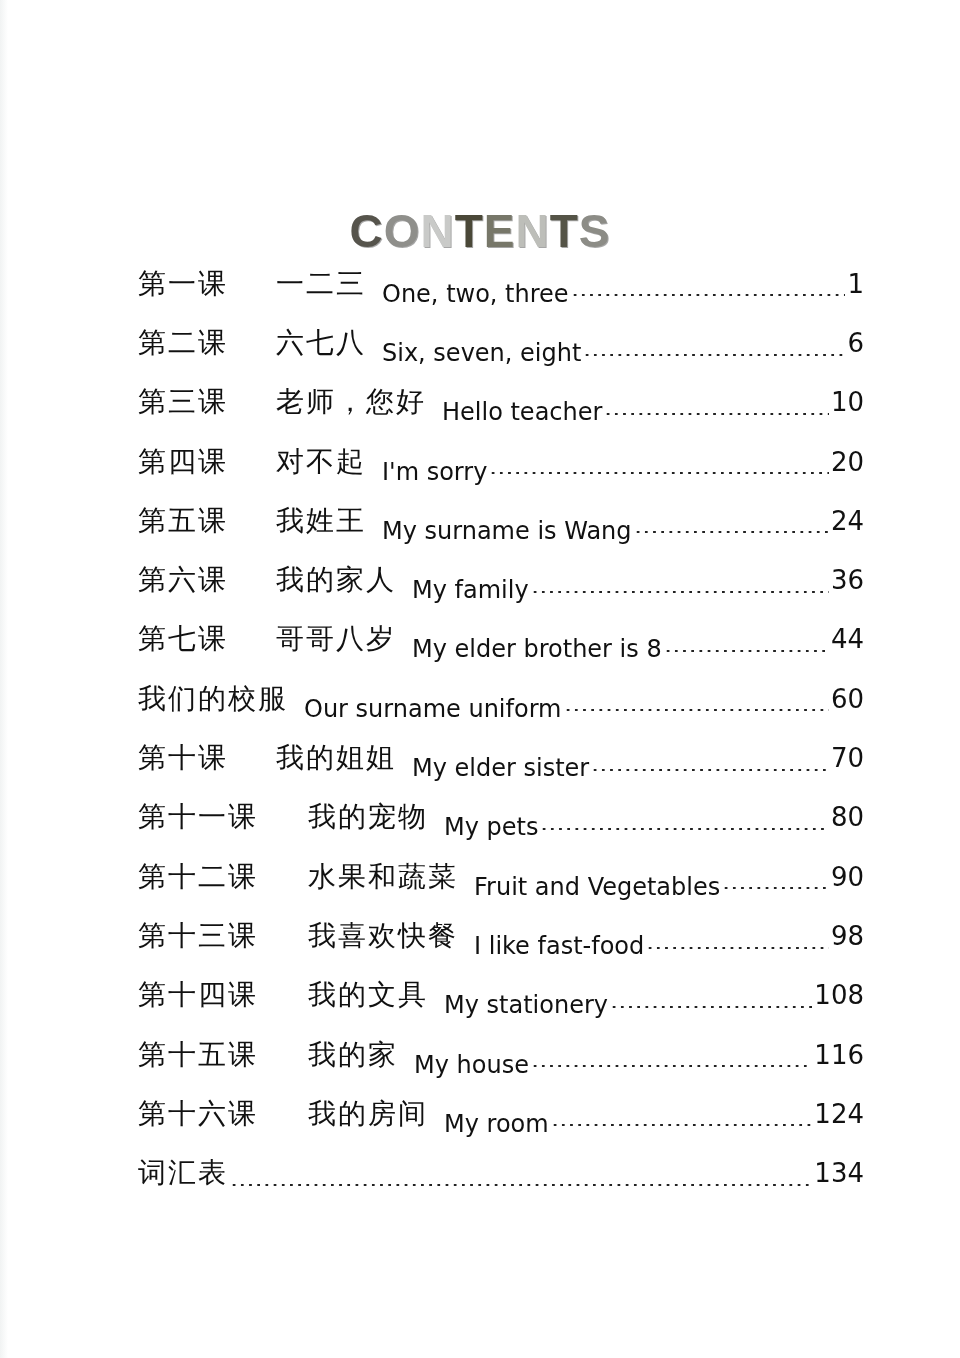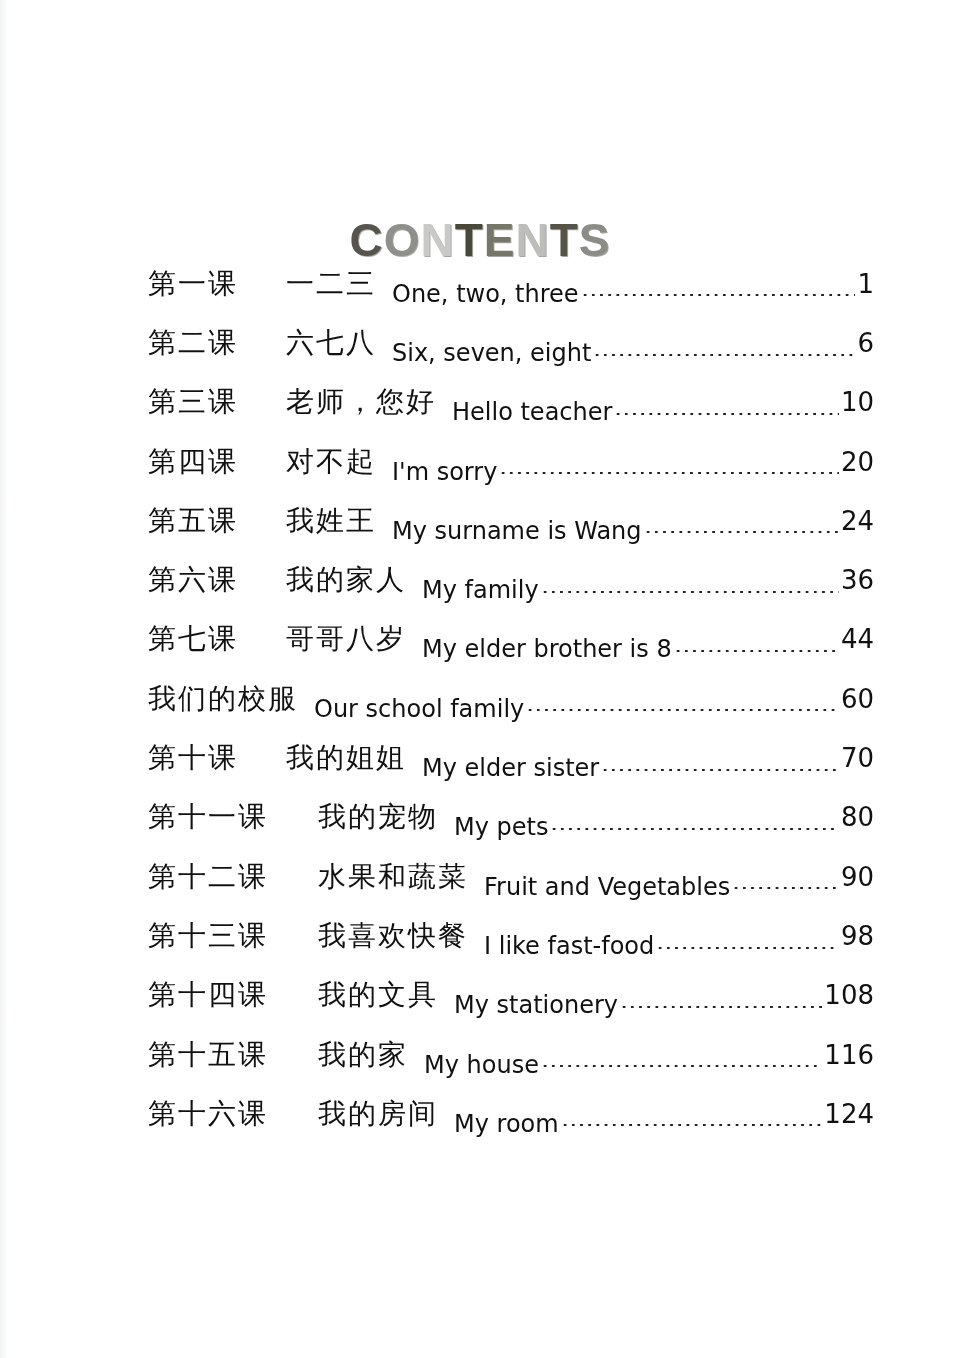--- a/index.html
+++ b/index.html
@@ -18,37 +18,37 @@
     .page-edge {
       position: absolute;
       left: 0;
       top: 0;
       width: 8px;
       height: 1358px;
       background: linear-gradient(to right, #f1f3f3, #ffffff);
     }
     .title {
       position: absolute;
-      top: 181px;
+      top: 172px;
       left: 0;
       width: 960px;
       text-align: center;
       font-family: "Liberation Sans", sans-serif;
       font-weight: bold;
       font-size: 46px;
       letter-spacing: 1px;
       line-height: 56px;
     }
     .title span {
       display: inline-block;
       text-shadow: 1px 1px 0 rgba(0,0,0,0.35);
     }
     .toc {
       position: absolute;
-      left: 148px;
+      left: 138px;
       top: 254px;
       width: 726px;
     }
     .row {
       position: relative;
       height: 59.3px;
       display: flex;
       align-items: center;
       font-size: 27px;
       line-height: 40px;
@@ -158,21 +158,21 @@
     <span class="lesson-no w-short">第七课</span>
     <span class="cn-title">哥哥八岁</span>
     <span class="en-title">My elder brother is 8</span>
     <span class="leader"></span>
     <span class="page-num">44</span>
   </div>
 
 
   <div class="row">
     <span class="cn-title">我们的校服</span>
-    <span class="en-title">Our school family</span>
+    <span class="en-title">Our surname uniform</span>
     <span class="leader"></span>
     <span class="page-num">60</span>
   </div>
 
   <div class="row">
     <span class="lesson-no w-short">第十课</span>
     <span class="cn-title">我的姐姐</span>
     <span class="en-title">My elder sister</span>
     <span class="leader"></span>
     <span class="page-num">70</span>
@@ -219,14 +219,19 @@
   </div>
 
   <div class="row">
     <span class="lesson-no w-long">第十六课</span>
     <span class="cn-title">我的房间</span>
     <span class="en-title">My room</span>
     <span class="leader"></span>
     <span class="page-num">124</span>
   </div>
 
+  <div class="row">
+    <span class="lesson-no w-gloss">词汇表</span>
+    <span class="leader"></span>
+    <span class="page-num">134</span>
+  </div>
 
 </div>
 
 </body></html>

